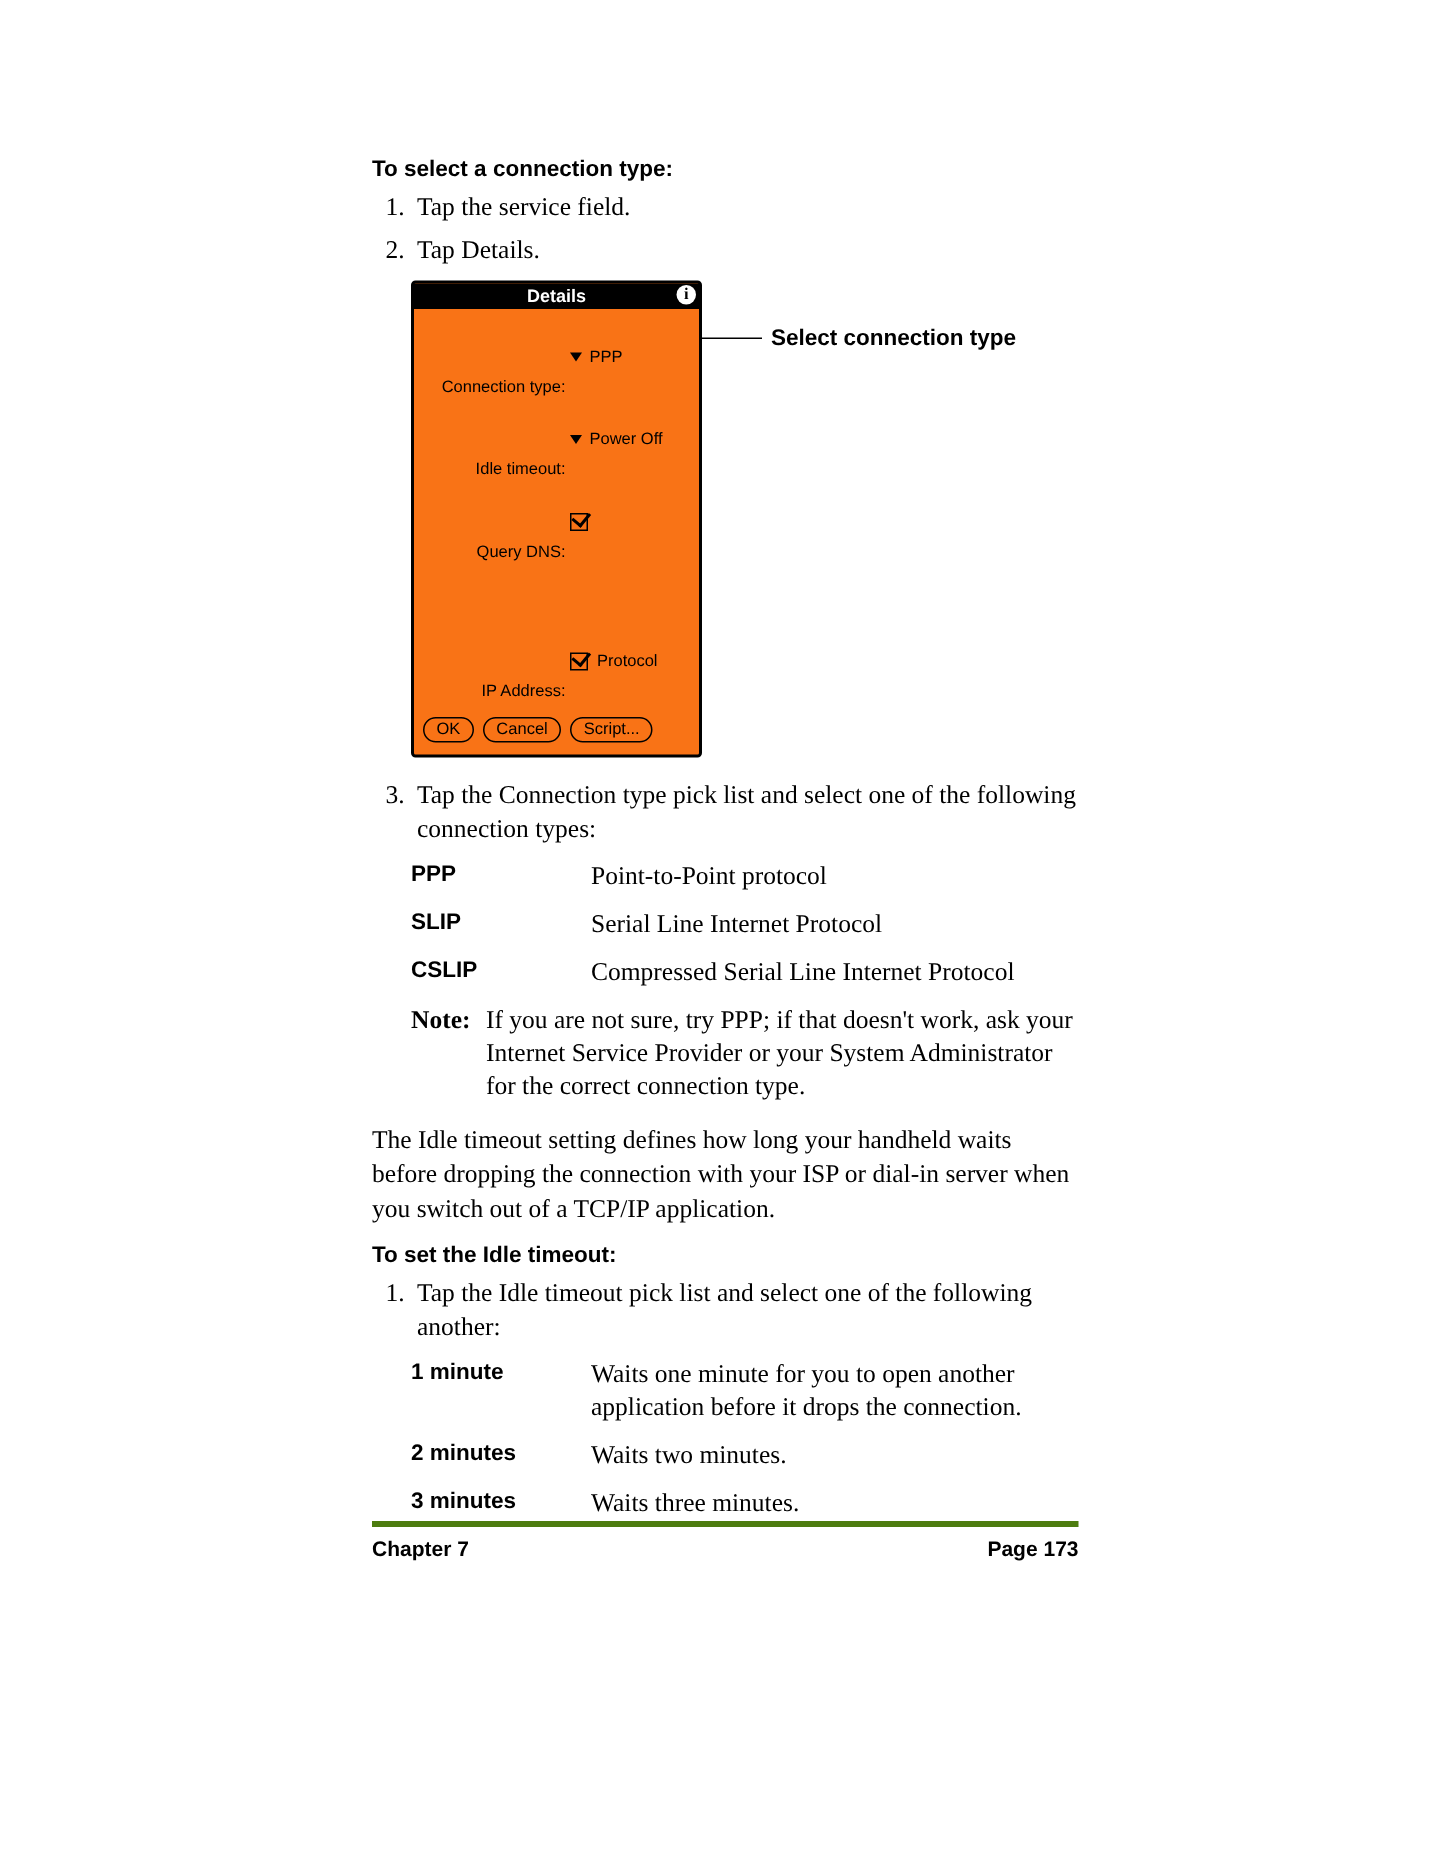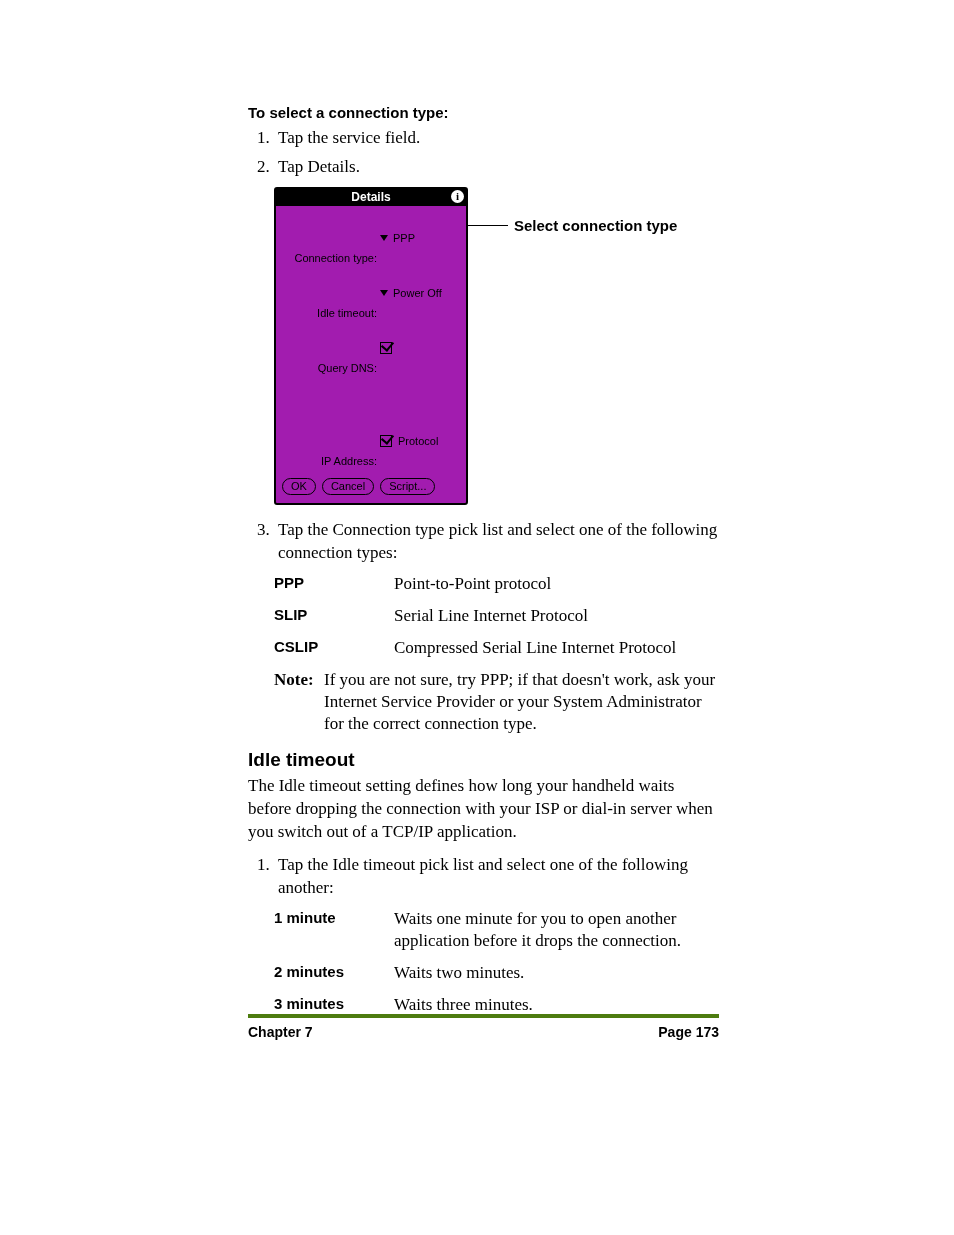--- a/index.html
+++ b/index.html
@@ -40,21 +40,21 @@
   }
   .fig-wrap {
     margin: 6px 0 14px 26px;
     display: flex;
     align-items: flex-start;
   }
   .palm-dialog {
     width: 190px;
     border: 2px solid #000;
     border-radius: 3px;
-    background: #a21caf;
+    background: #f97316;
     font-family: Arial, Helvetica, sans-serif;
     font-size: 11px;
     color: #000;
   }
   .palm-title {
     background: #000;
     color: #fff;
     font-weight: bold;
     text-align: center;
     position: relative;
@@ -286,23 +286,23 @@
         <div class="def-term">CSLIP</div>
         <div class="def-desc">Compressed Serial Line Internet Protocol</div>
       </div>
     </div>
 
     <div class="note-block">
       <div class="note-label">Note:</div>
       <div class="note-text">If you are not sure, try PPP; if that doesn't work, ask your Internet Service Provider or your System Administrator for the correct connection type.</div>
     </div>
 
-    <h2 class="section">Idle timeout</h2>
     <p class="body">The Idle timeout setting defines how long your handheld waits before dropping the connection with your ISP or dial-in server when you switch out of a TCP/IP application.</p>
 
+    <div class="bold-sans h-procedure">To set the Idle timeout:</div>
     <ol class="steps">
       <li>Tap the Idle timeout pick list and select one of the following another:</li>
     </ol>
 
     <div class="def-table">
       <div class="def-row">
         <div class="def-term">1 minute</div>
         <div class="def-desc">Waits one minute for you to open another application before it drops the connection.</div>
       </div>
       <div class="def-row">

